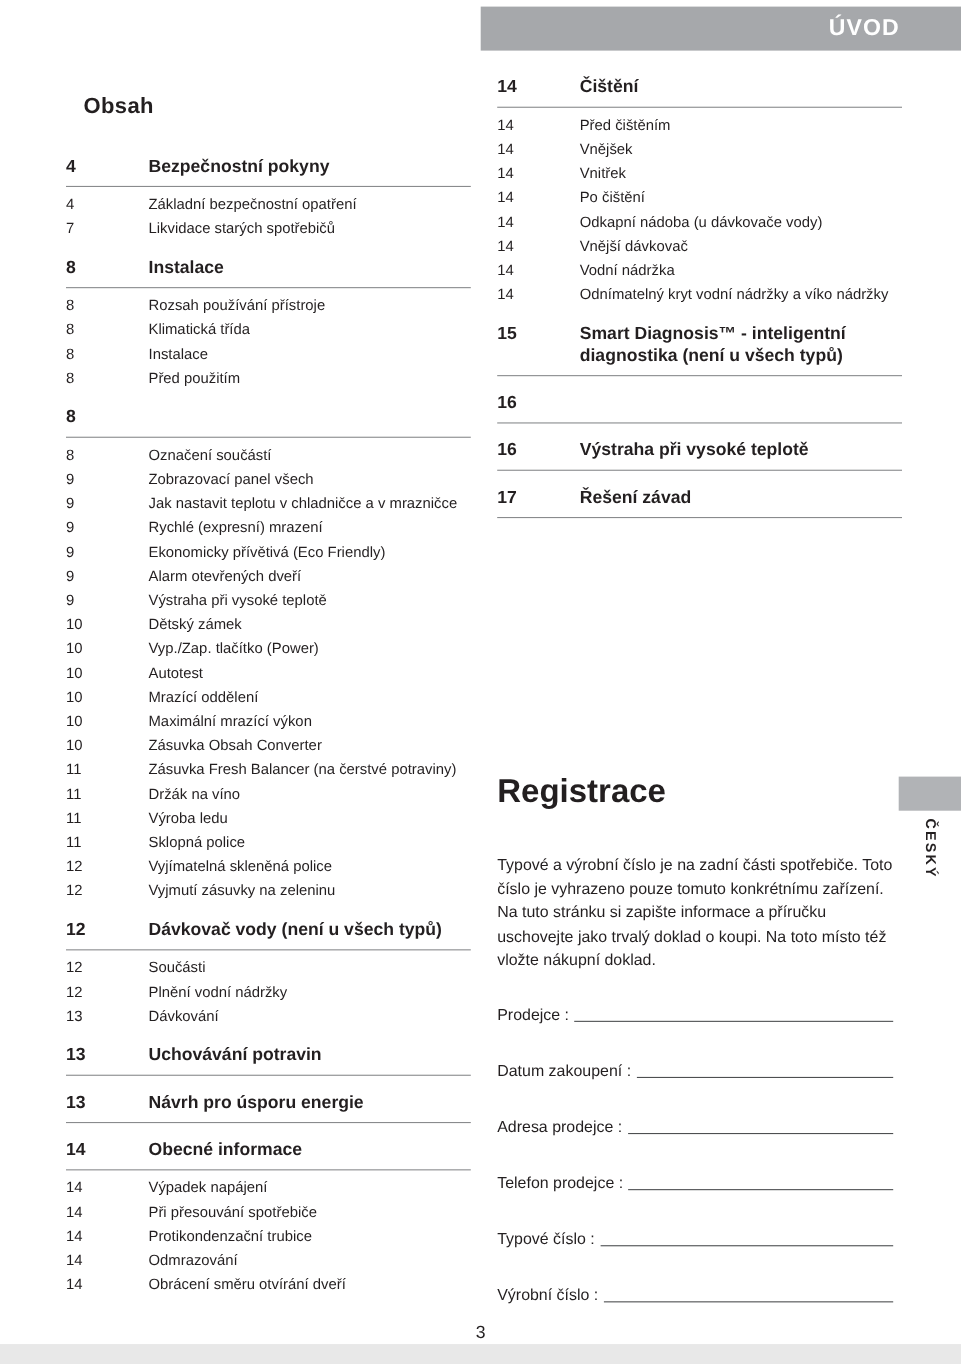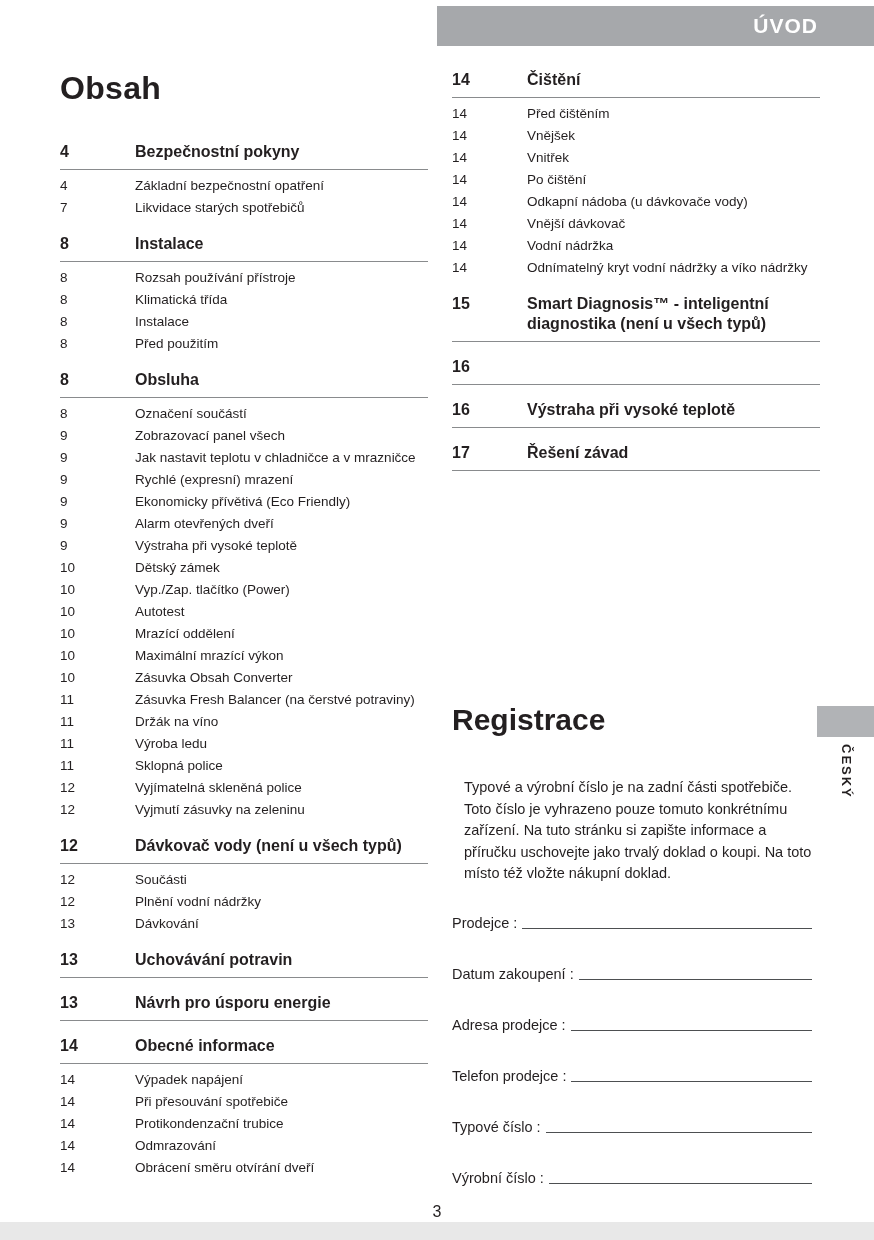--- a/index.html
+++ b/index.html
@@ -21,21 +21,21 @@
     display:flex; align-items:center; justify-content:flex-end;
     padding-right:56px; box-sizing:border-box;
   }
   .header-bar .header-title {
     color:#ffffff; font-weight:bold; font-size:21px; letter-spacing:1px;
   }
 
   
   .contents-title {
     position:absolute; top:70px; left:60px;
-    font-size:32px; font-weight:bold; margin:0; letter-spacing:0.3px;
+    font-size:20px; font-weight:bold; margin:16px; letter-spacing:0.3px;
   }
 
   
   .toc-col { position:absolute; width:368px; }
   #toc-left  { left:60px;  top:142px; }
   #toc-right { left:452px; top:70px; }
 
   .toc-section { margin-bottom:15px; }
   .toc-head {
     display:flex; align-items:flex-start;
@@ -50,21 +50,21 @@
   }
   .toc-item .num { width:75px; flex:0 0 75px; }
   .toc-item .title { flex:1; white-space:nowrap; }
 
   
   .registration { position:absolute; left:452px; top:703px; width:360px; }
   .registration h2 {
     margin:0 0 40px 0; font-size:30px; font-weight:bold;
   }
   .registration p {
-    margin:0 0 26px 12px; font-size:14.5px; line-height:21.5px;
+    margin:0 0 26px 0; font-size:14.5px; line-height:21.5px;
   }
   .reg-row {
     display:flex; align-items:flex-end;
     height:20px; margin-bottom:31px; font-size:14.5px;
   }
   .reg-label { white-space:nowrap; }
   .reg-fill {
     flex:1; border-bottom:1px solid #4d4f51; margin-left:5px; height:1px;
     transform:translateY(-2px);
   }
@@ -130,21 +130,20 @@
           <span class="title">Instalace</span>
         </div>
         <div class="toc-item">
           <span class="num">8</span>
           <span class="title">Před použitím</span>
         </div>
       </div>
       <div class="toc-section">
         <div class="toc-head">
           <span class="num">8</span>
-          <span class="title">Obsluha</span>
         </div>
         <div class="toc-item">
           <span class="num">8</span>
           <span class="title">Označení součástí</span>
         </div>
         <div class="toc-item">
           <span class="num">9</span>
           <span class="title">Zobrazovací panel všech</span>
         </div>
         <div class="toc-item">

